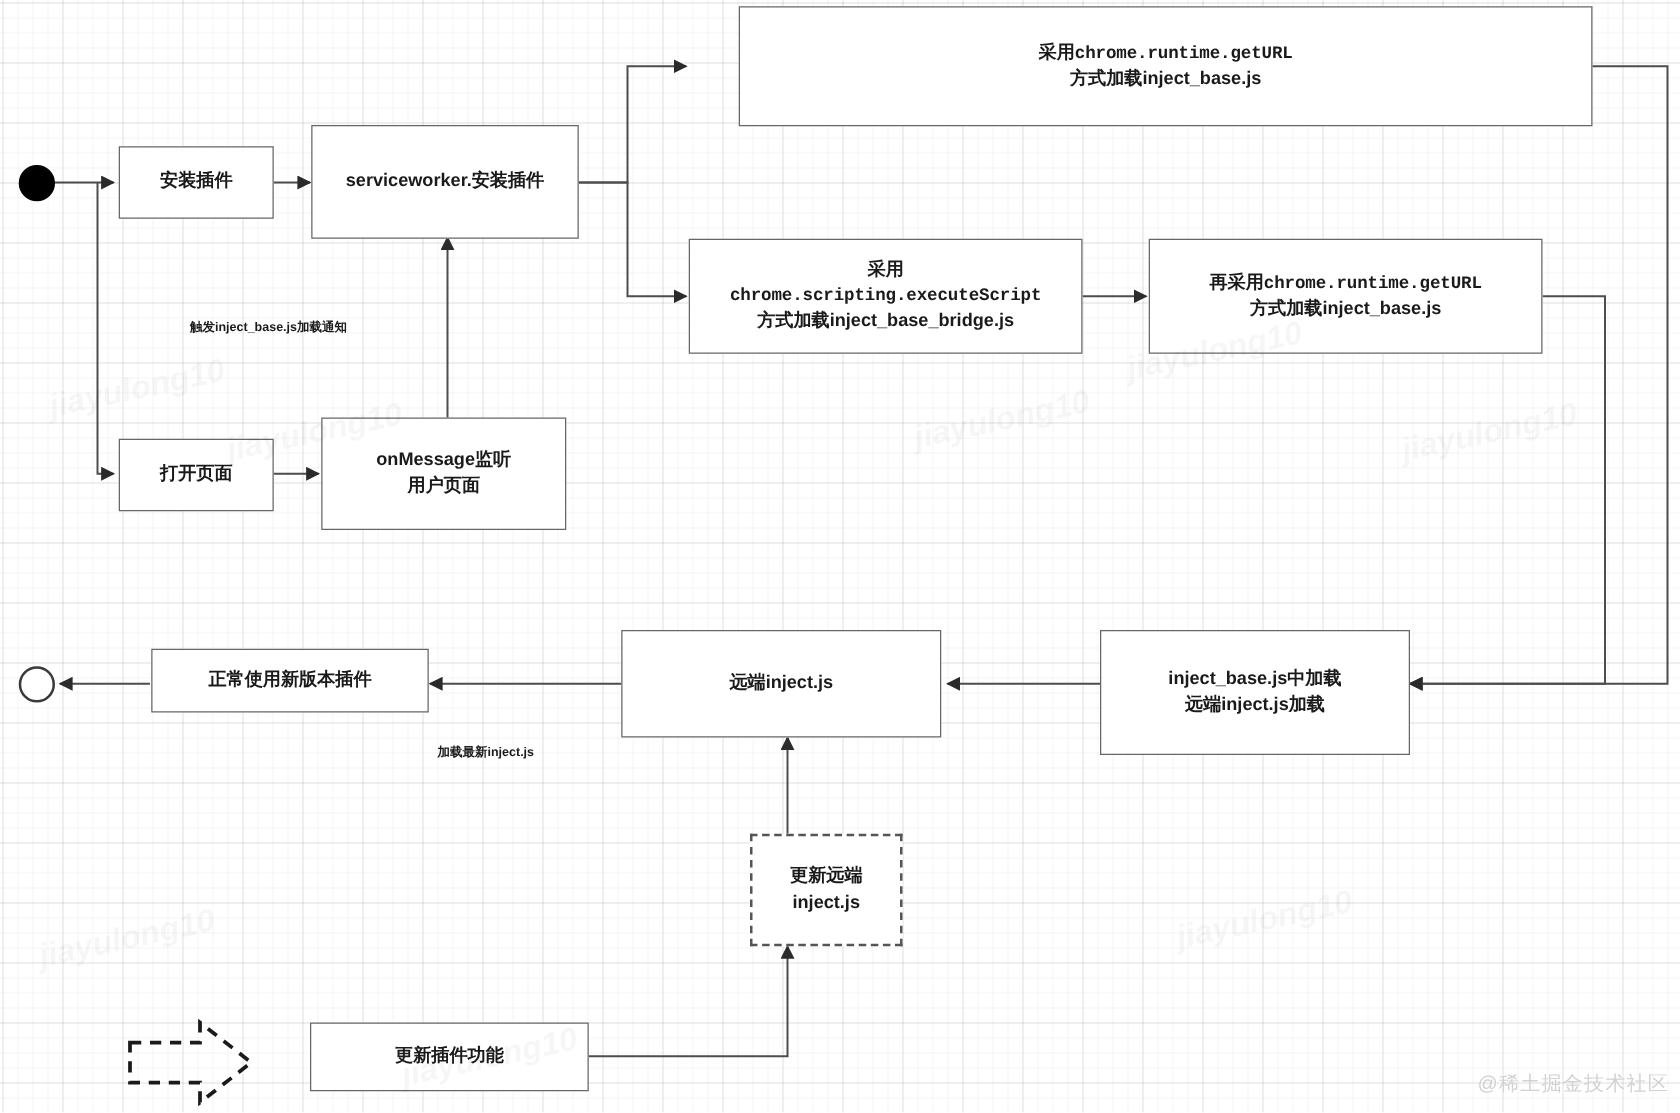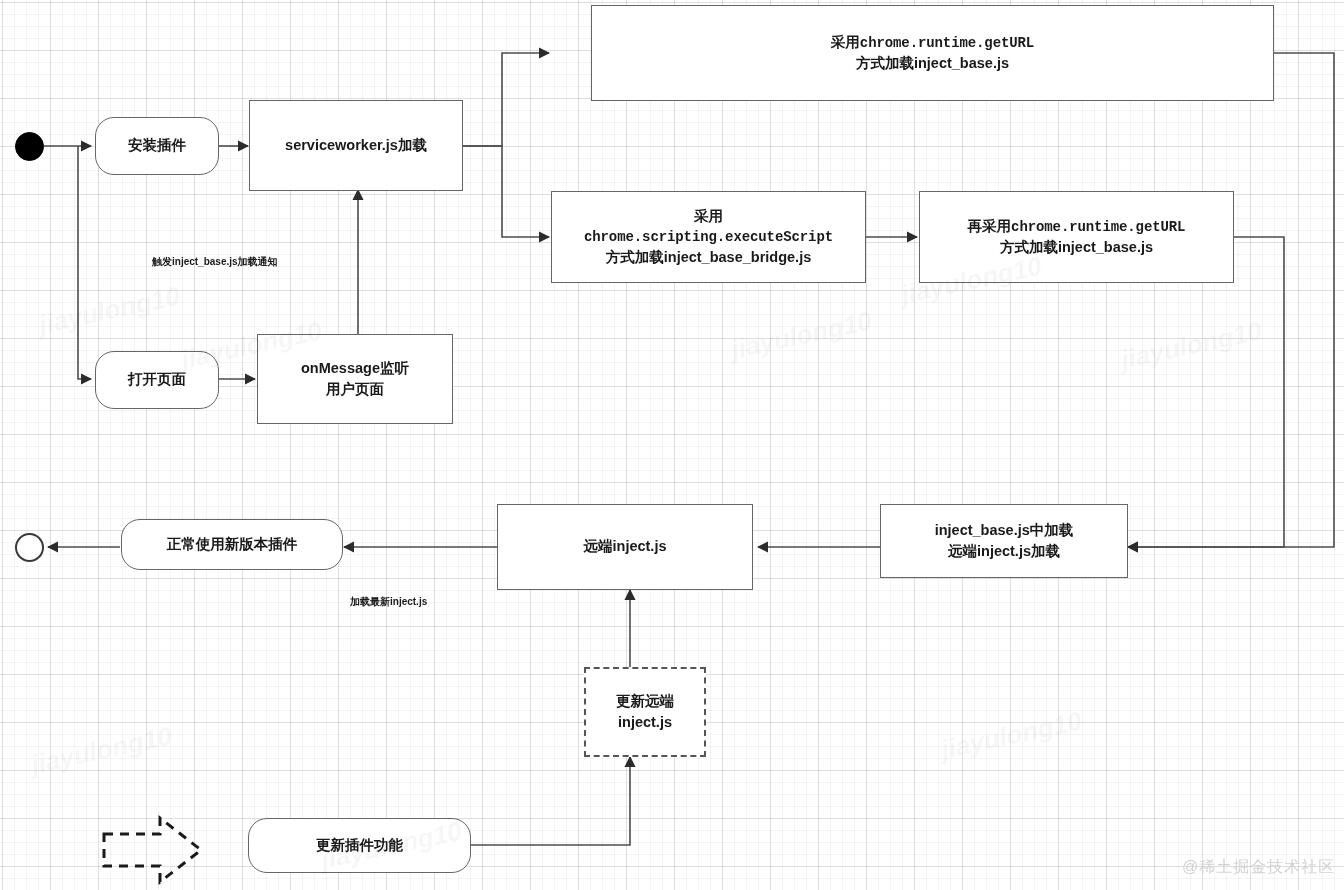--- a/index.html
+++ b/index.html
@@ -38,21 +38,21 @@
     display: flex;
     align-items: center;
     justify-content: center;
     text-align: center;
     color: #1a1a1a;
     line-height: 1.45;
     font-weight: bold;
     font-size: 14.5px;
     padding: 2px 6px;
   }
-  .node.round { border-radius: 19px; justify-content: flex-end; }
+  .node.round { border-radius: 0; justify-content: flex-end; }
   .node.dashed {
     border-style: dashed;
     border-width: 2px;
     border-color: #555555;
   }
   .node .lines { width: 100%; }
   .node .mono {
     font-family: "Liberation Mono", "DejaVu Sans Mono", monospace;
     font-weight: bold;
     font-size: 14px;
@@ -148,21 +148,21 @@
   <div class="terminal end" style="left:15px; top:533px; width:29px; height:29px;"></div>
 
   <div class="node round" style="left:95px; top:117px; width:124px; height:58px;">
     <div class="lines">
       <div class="row">安装插件</div>
     </div>
   </div>
 
   <div class="node" style="left:249px; top:100px; width:214px; height:91px;">
     <div class="lines">
-      <div class="row">serviceworker.js加载</div>
+      <div class="row">serviceworker.安装插件</div>
     </div>
   </div>
 
   <div class="node" style="left:551px; top:5px; width:683px; height:96px;margin-left:40px;">
     <div class="lines">
       <div class="row">
         <span>采用</span><span class="mono">chrome.runtime.getURL</span>
       </div>
       <div class="row">方式加载inject_base.js</div>
     </div>
@@ -191,40 +191,40 @@
     </div>
   </div>
 
   <div class="node" style="left:257px; top:334px; width:196px; height:90px;">
     <div class="lines">
       <div class="row">onMessage监听</div>
       <div class="row">用户页面</div>
     </div>
   </div>
 
-  <div class="node" style="left:880px; top:504px; width:248px; height:74px;justify-content:center;">
+  <div class="node" style="left:880px; top:504px; width:248px; height:100px;justify-content:center;">
     <div class="lines">
       <div class="row">inject_base.js中加载</div>
       <div class="row">远端inject.js加载</div>
     </div>
   </div>
 
   <div class="node" style="left:497px; top:504px; width:256px; height:86px;">
     <div class="lines">
       <div class="row">远端inject.js</div>
     </div>
   </div>
 
   <div class="node round" style="left:121px; top:519px; width:222px; height:51px;">
     <div class="lines">
       <div class="row">正常使用新版本插件</div>
     </div>
   </div>
 
-  <div class="node dashed" style="left:584px; top:667px; width:122px; height:90px;">
+  <div class="node dashed" style="left:600px; top:667px; width:122px; height:90px;">
     <div class="lines">
       <div class="row">更新远端</div>
       <div class="row">inject.js</div>
     </div>
   </div>
 
   <div class="node round" style="left:248px; top:818px; width:223px; height:55px;">
     <div class="lines">
       <div class="row">更新插件功能</div>
     </div>

